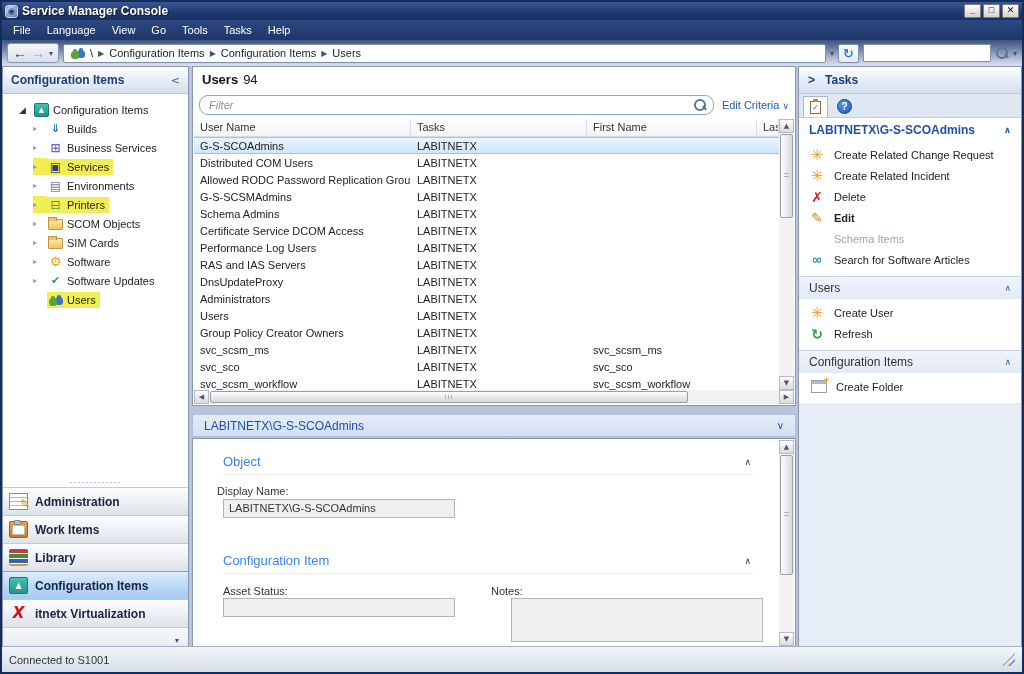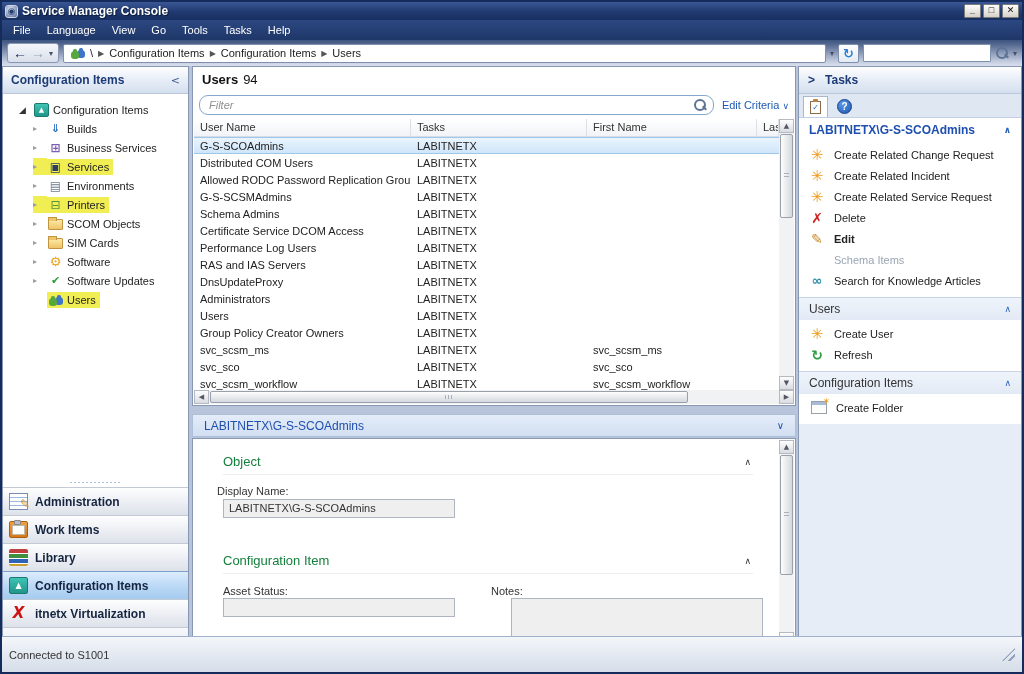--- a/index.html
+++ b/index.html
@@ -132,21 +132,21 @@
   .hthumb{position:absolute;left:16px;top:1px;bottom:1px;width:478px;background:linear-gradient(#fdfdfd,#d4d8de);
           border:1px solid #9aa0aa;border-radius:2px}
   .hthumb::after{content:"";position:absolute;top:3px;bottom:3px;left:50%;width:7px;margin-left:-4px;
           background:repeating-linear-gradient(90deg,#aab0ba 0 1px,transparent 1px 3px)}
   
   .detail-header{position:absolute;left:0;top:348px;width:100%;height:23px;display:flex;align-items:center;
                  background:linear-gradient(180deg,#e4ecf8,#d2dff2);border:1px solid #aebfda;
                  padding:0 11px;color:#1e4fae;font-size:12px}
   .detail-header .chev{margin-left:auto;color:#1e4fae;font-size:10px;font-family:"DejaVu Sans",sans-serif}
   .detail-body{position:absolute;left:0;top:372px;width:100%;bottom:6px;background:#fff;border:1px solid #8898b4}
-  .sec-title{position:absolute;font-size:13px;color:#15803d}
+  .sec-title{position:absolute;font-size:13px;color:#3b82f6}
   .sec-chev{position:absolute;color:#333;font-size:9px;font-family:"DejaVu Sans",sans-serif}
   .sec-rule{position:absolute;left:30px;right:42px;border-bottom:1px solid #ececec}
   .fld-label{position:absolute;font-size:11px;color:#333}
   .field{position:absolute;height:19px;background:#efefef;border:1px solid #aeb4c0;padding:2px 5px;color:#333;
          font-size:11px;overflow:hidden;white-space:nowrap}
   .field.area{height:44px}
   .dvscroll{position:absolute;top:1px;right:1px;bottom:1px;width:15px;background:#f1f2f4}
   .dvscroll .sb-btn{position:absolute;left:0;right:0;height:14px}
   .dvscroll .up{top:0}.dvscroll .down{bottom:0}
   
@@ -179,21 +179,21 @@
   .tk-create::before{content:"✳";color:#f09a1a;font-size:15px;font-weight:700}
   .tk-delete::before{content:"✗";color:#cc2222;font-size:14px;font-weight:700}
   .tk-edit::before{content:"✎";color:#c78a2a;font-size:14px}
   .tk-link::before{content:"∞";color:#2e8fa8;font-size:13px;font-weight:700}
   .tk-refresh::before{content:"↻";color:#2f9e3f;font-size:14px;font-weight:700}
   .tk-none::before{content:""}
   .tk-new-folder{height:13px;width:13px;margin-left:2px;background:#fdfdfb;border:1px solid #98a0ac}
   .tk-new-folder::before{content:"";position:absolute;left:0;top:0;right:0;height:3px;background:#a8bcd8}
   .tk-new-folder::after{content:"✶";position:absolute;right:-4px;top:-6px;color:#f0a020;font-size:9px}
   
-  .statusbar{position:absolute;left:2px;bottom:2px;right:2px;height:36px;display:flex;align-items:center;
+  .statusbar{position:absolute;left:2px;bottom:2px;right:2px;height:26px;display:flex;align-items:center;
              background:linear-gradient(#f3f6fa,#d5dde9);border-top:1px solid #9fb0ca;padding:0 7px;color:#333}
   .grip-corner{margin-left:auto;width:13px;height:13px;
                background:repeating-linear-gradient(135deg,transparent 0 3px,#93a2bc 3px 5px);
                clip-path:polygon(100% 0,100% 100%,0 100%)}
 </style>
 </head>
 <body>
 
 <div id="win">
 
@@ -526,38 +526,34 @@
           <div class="tg-items">
             <div class="task">
               <span class="tk tk-create"></span>
               <span class="lbl">Create Related Change Request</span>
             </div>
             <div class="task">
               <span class="tk tk-create"></span>
               <span class="lbl">Create Related Incident</span>
             </div>
             <div class="task">
-              <span class="tk tk-create"></span>
-              <span class="lbl">Create Related Service Request</span>
-            </div>
-            <div class="task">
               <span class="tk tk-delete"></span>
               <span class="lbl">Delete</span>
             </div>
             <div class="task bold">
               <span class="tk tk-edit"></span>
               <span class="lbl">Edit</span>
             </div>
             <div class="task disabled">
               <span class="tk tk-none"></span>
               <span class="lbl">Schema Items</span>
             </div>
             <div class="task">
               <span class="tk tk-link"></span>
-              <span class="lbl">Search for Knowledge Articles</span>
+              <span class="lbl">Search for Software Articles</span>
             </div>
           </div>
           <div class="tg-head shaded">
             <span>Users</span>
             <span class="chev">∧</span>
           </div>
           <div class="tg-items">
             <div class="task">
               <span class="tk tk-create"></span>
               <span class="lbl">Create User</span>

